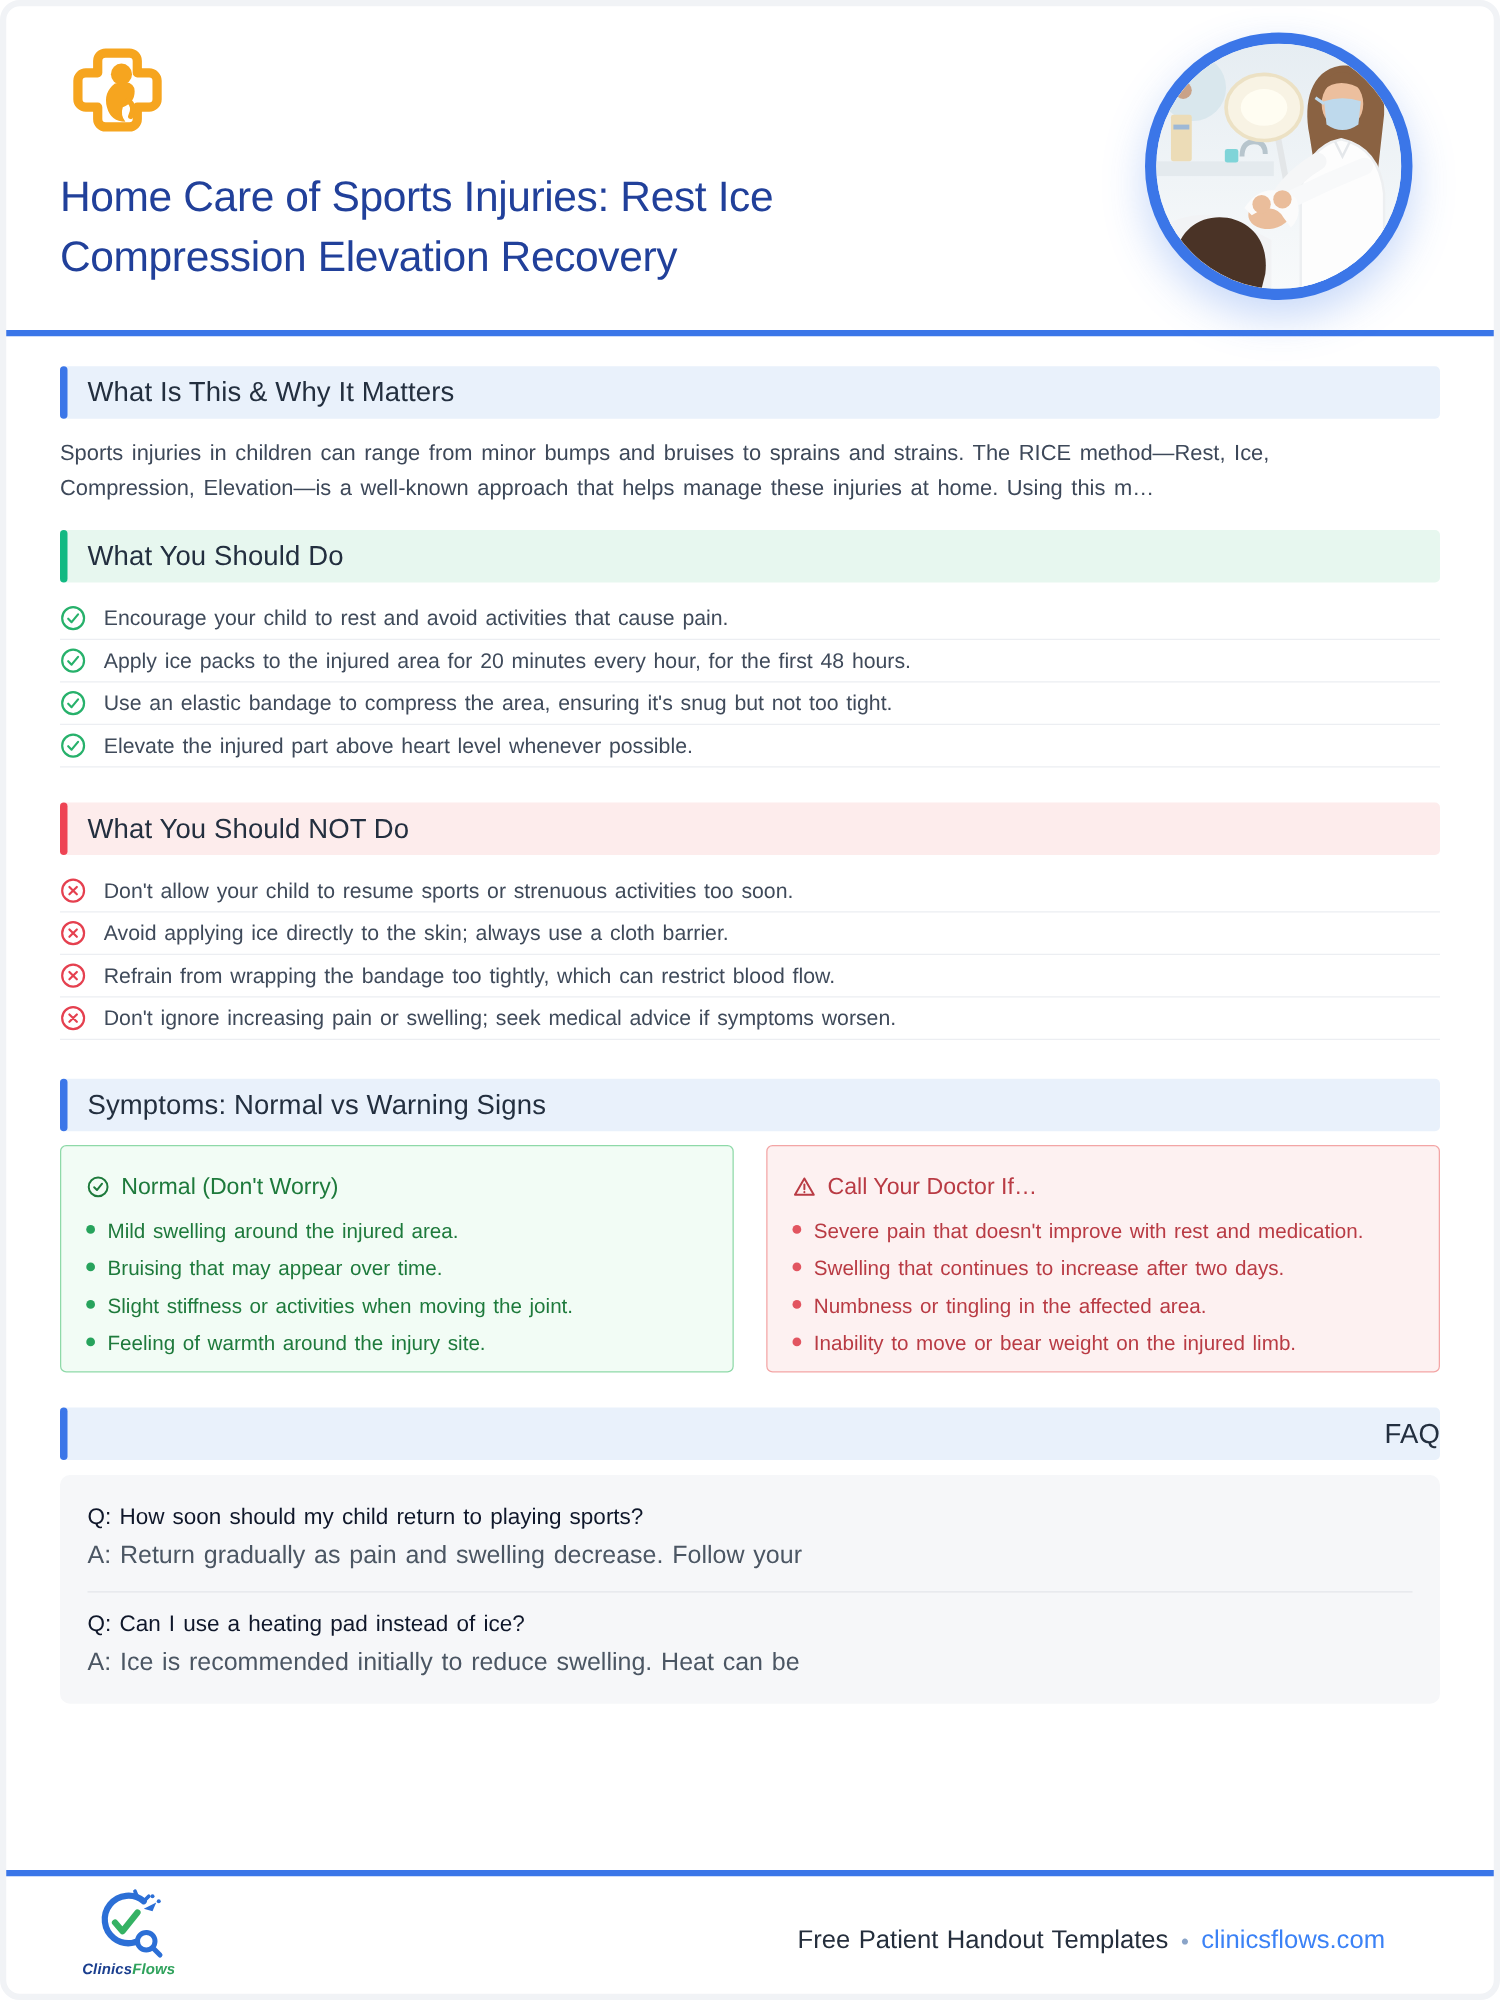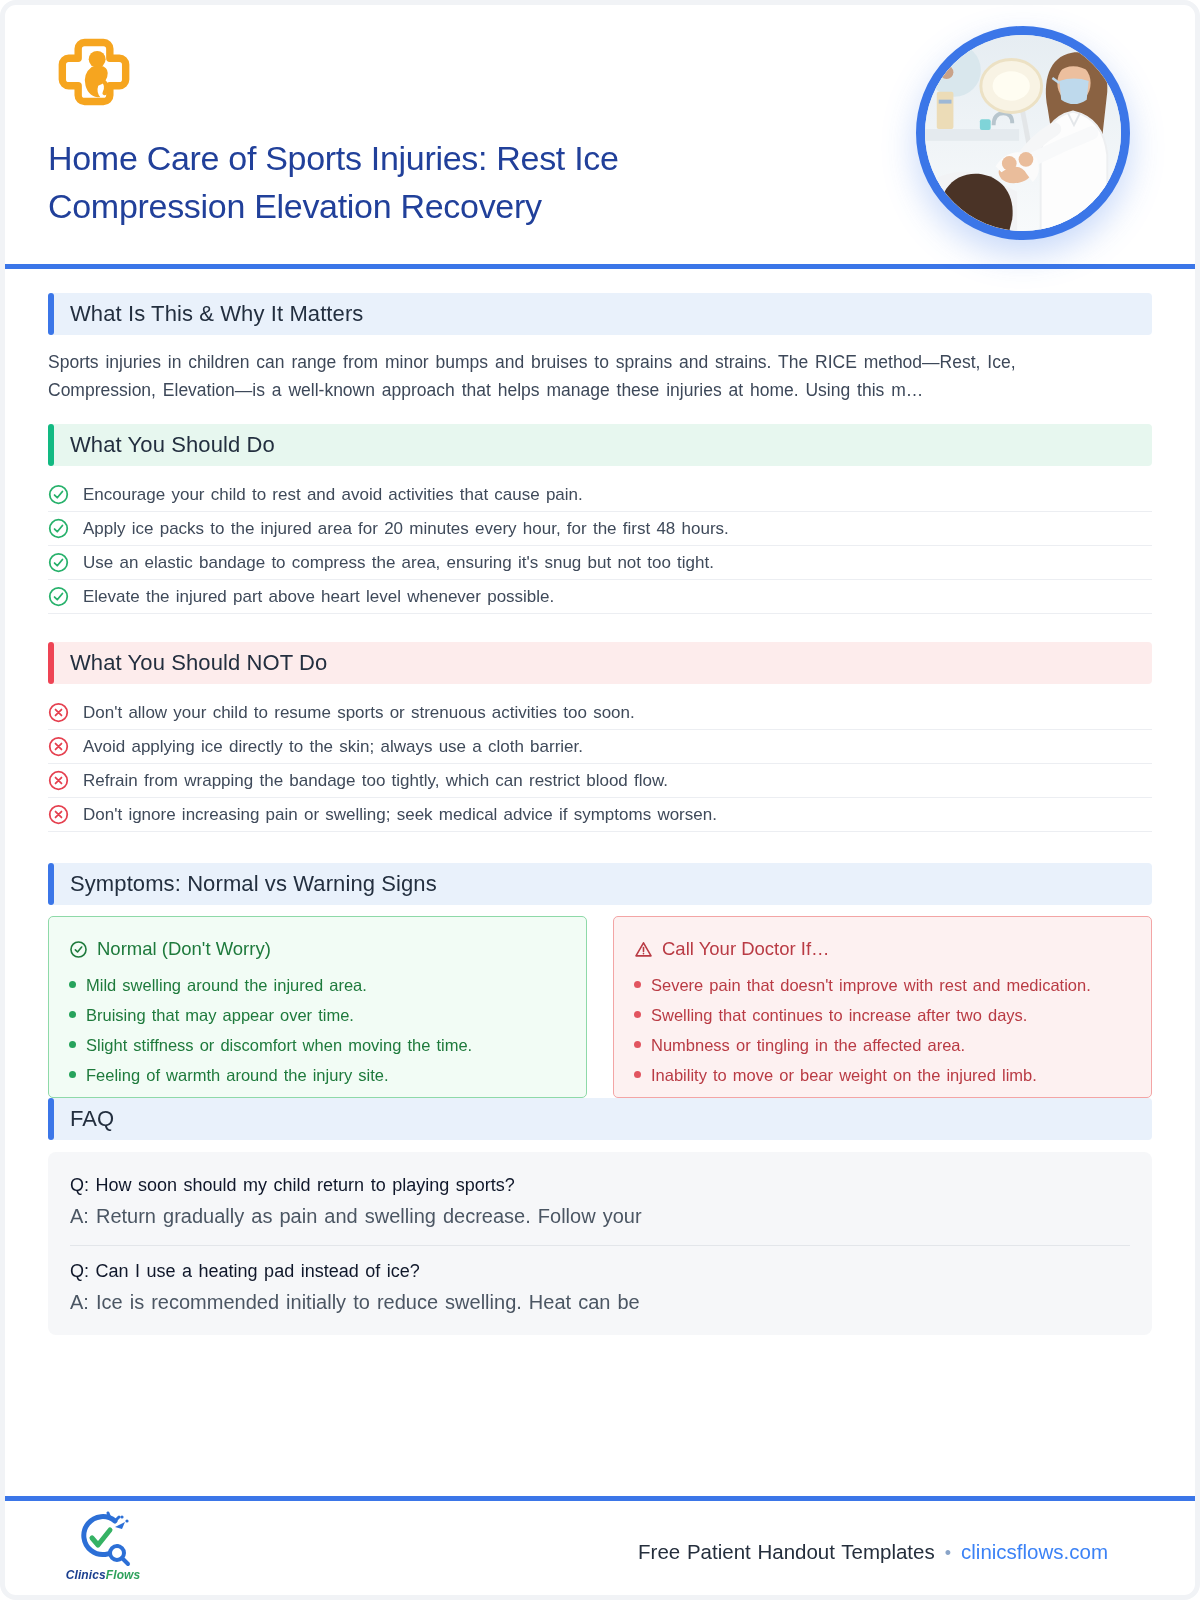--- a/index.html
+++ b/index.html
@@ -37,21 +37,21 @@
   }
   .sh-blue{background:#e9f1fb;}  .sh-blue::before{background:var(--accent-blue,#3b76e8);}
   .sh-green{background:#e7f7ef;} .sh-green::before{background:var(--accent-green,#12b982);}
   .sh-red{background:#fdecec;}   .sh-red::before{background:var(--accent-red,#ee4454);}
 
   .about-body{
     margin-top:13px;width:1062px;font-size:17.5px;line-height:28px;color:#3d4859;
     word-spacing:2px;
   }
   .mt-s1{margin-top:24px;} .mt-s2{margin-top:20px;} .mt-s3{margin-top:28px;}
-  .mt-s4{margin-top:31px;} .mt-s5{}
+  .mt-s4{margin-top:31px;} .mt-s5{margin-top:28px;justify-content:flex-end;}
 
   .check-list{margin-top:12px;}
   .item{
     display:flex;align-items:center;gap:14px;padding:6px 0;
     border-bottom:1px solid #eceef2;font-size:17px;line-height:19px;color:#3f4a5a;
     word-spacing:1.5px;
   }
   .ic{width:21px;height:21px;flex:0 0 auto;fill:none;stroke-width:2;stroke-linecap:round;stroke-linejoin:round;}
   .ic-check{stroke:#27b16b;}
   .ic-x{stroke:#e5404f;}
@@ -248,21 +248,21 @@
             <span>Mild swelling around the injured area.</span>
           </div>
 
           <div class="bullet-row">
             <span class="dot"></span>
             <span>Bruising that may appear over time.</span>
           </div>
 
           <div class="bullet-row">
             <span class="dot"></span>
-            <span>Slight stiffness or discomfort when moving the time.</span>
+            <span>Slight stiffness or activities when moving the joint.</span>
           </div>
 
           <div class="bullet-row">
             <span class="dot"></span>
             <span>Feeling of warmth around the injury site.</span>
           </div>
         </div>
     </div>
 
     <div class="sym-box warning">

